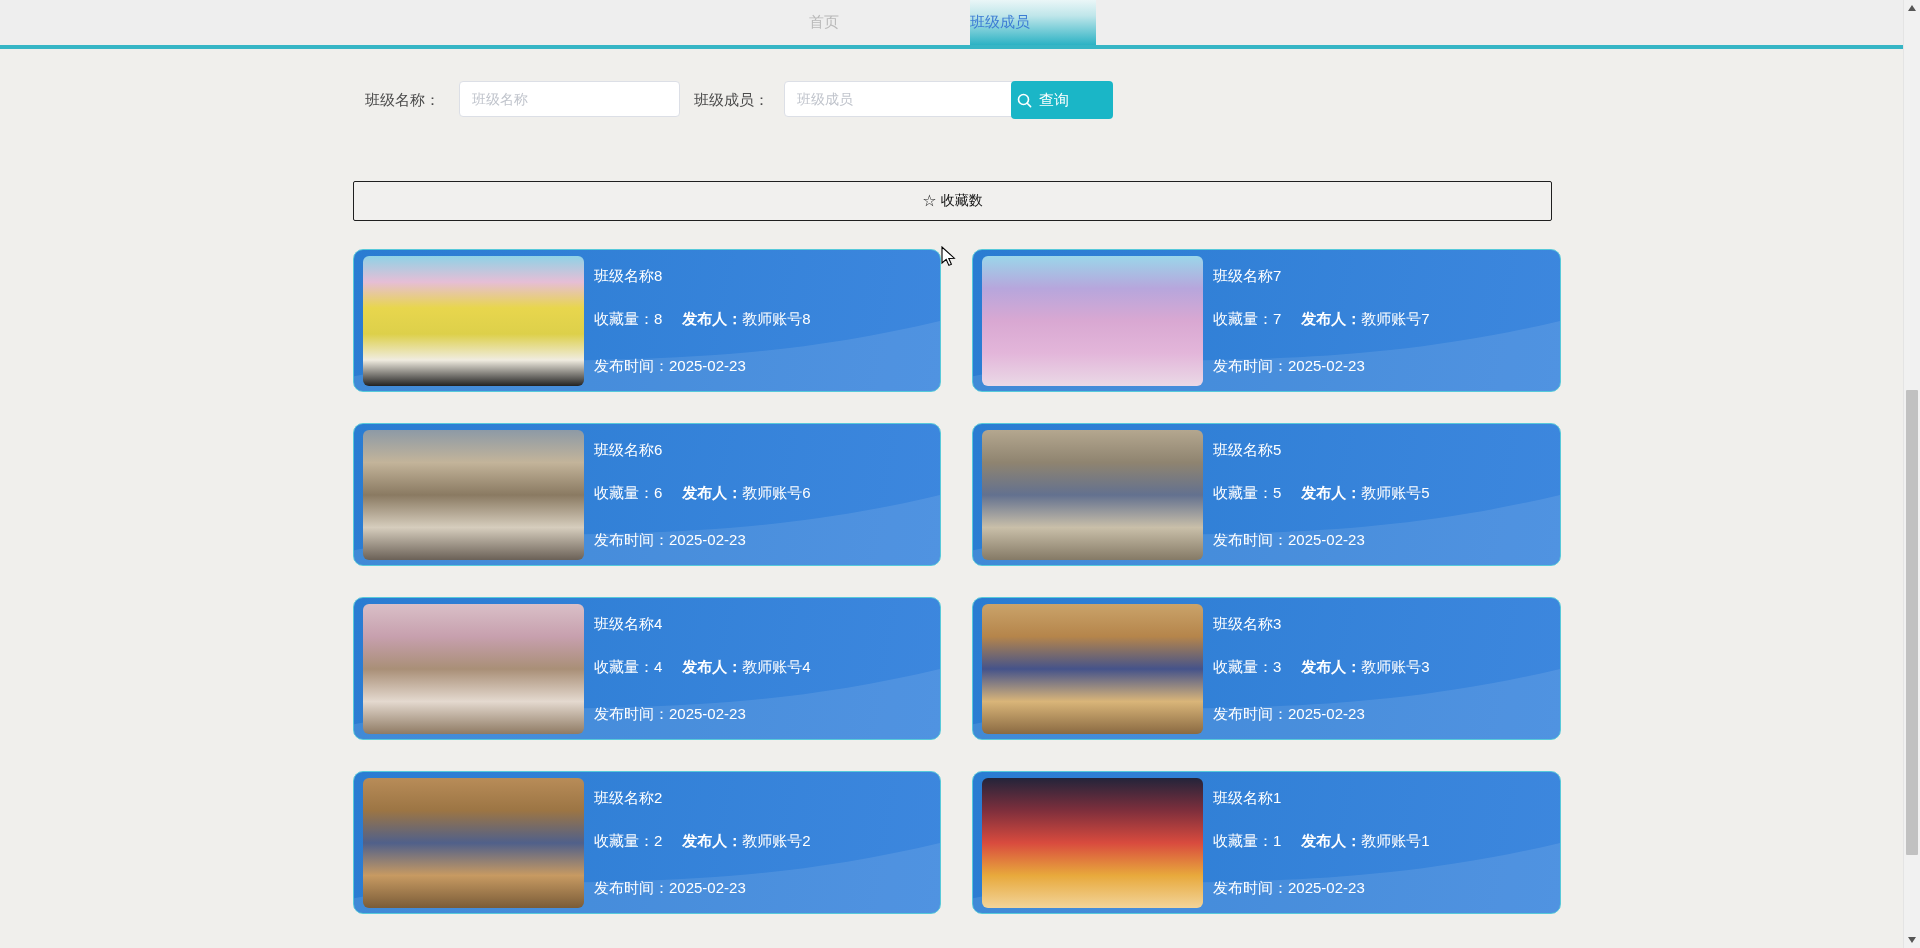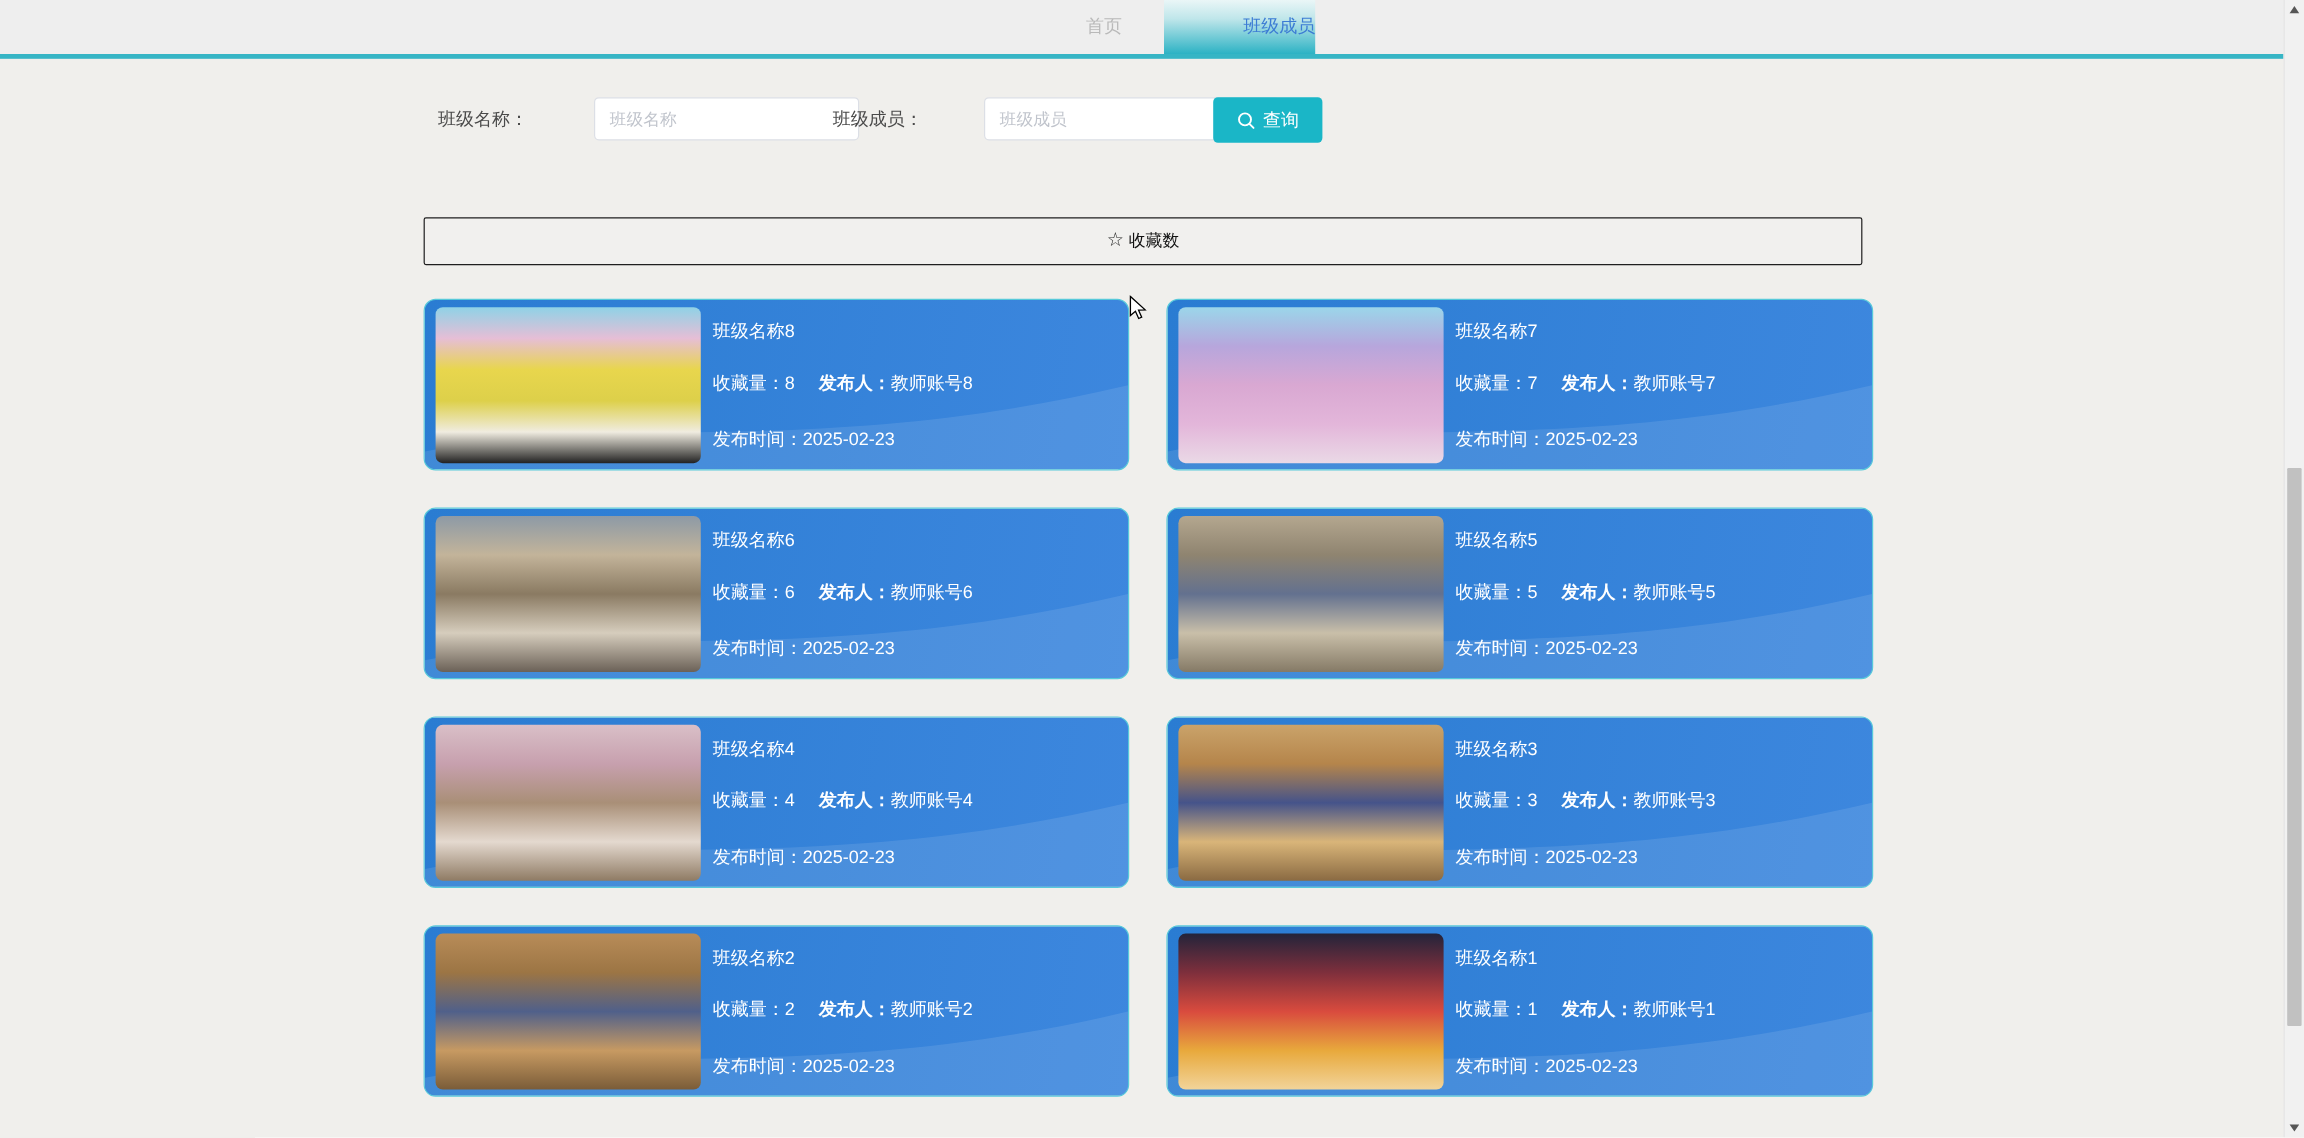--- a/index.html
+++ b/index.html
@@ -8,48 +8,48 @@
     background:#f0efec;
     font-family:"Liberation Sans","DejaVu Sans",sans-serif;
   }
   
   .navbar{
     position:absolute; top:0; left:0; width:1903px; height:45px;
     background:#eeeeee; border-bottom:4px solid #36b5c5;
   }
   .nav-tab{
     position:absolute; top:0; height:45px; width:126px;
-    display:flex; align-items:center; justify-content:flex-end;
+    display:flex; align-items:center; justify-content:flex-start;
     font-size:15px; cursor:pointer;
   }
   .nav-tab.inactive{ left:809px; color:#b9b9b9; }
   .nav-tab.active{
     left:970px; color:#3c7cd4;
     background:linear-gradient(180deg,#eaf6f7 0%,#bfe6ea 35%,#2cb2c4 100%);
   }
   
   .toolbar{ position:absolute; top:81px; left:353px; height:38px; }
   .field-label{
     position:absolute; top:0; height:38px; line-height:38px;
     font-size:15px; color:#4a4a4a; white-space:nowrap;
   }
   .lbl-name{ left:12px; }
   .lbl-member{ left:341px; }
   .text-input{
     position:absolute; top:0; height:36px; box-sizing:border-box;
     border:1px solid #dcdfe6; border-radius:4px; background:#ffffff;
-    font-size:14px; color:#333; padding:0 12px; outline:none;margin-left:36px;
+    font-size:14px; color:#333; padding:0 12px; outline:none;
   }
   .text-input::placeholder{ color:#c0c4cc; }
   .inp-name{ left:106px; width:221px; }
   .inp-member{ left:431px; width:246px; }
   .query-btn{
-    position:absolute; left:658px; top:0; width:91px; height:38px;
+    position:absolute; left:658px; top:0; width:102px; height:38px;
     background:#1ab6c7; border:none; border-radius:4px; color:#ffffff;
-    font-size:15px; display:flex; align-items:center; justify-content:center;
+    font-size:15px; display:flex; align-items:center; justify-content:flex-start;
     gap:7px; cursor:pointer; font-family:inherit;
   }
   .query-btn svg{ display:block; }
   
   .sort-bar{
     position:absolute; left:353px; top:181px; width:1199px; height:40px;
     box-sizing:border-box; border:1px solid #1f1f1f; border-radius:2px;
     background:#f1f0ee; display:flex; align-items:center; justify-content:center;
     gap:4px; font-size:14px; color:#111; cursor:pointer;
   }

